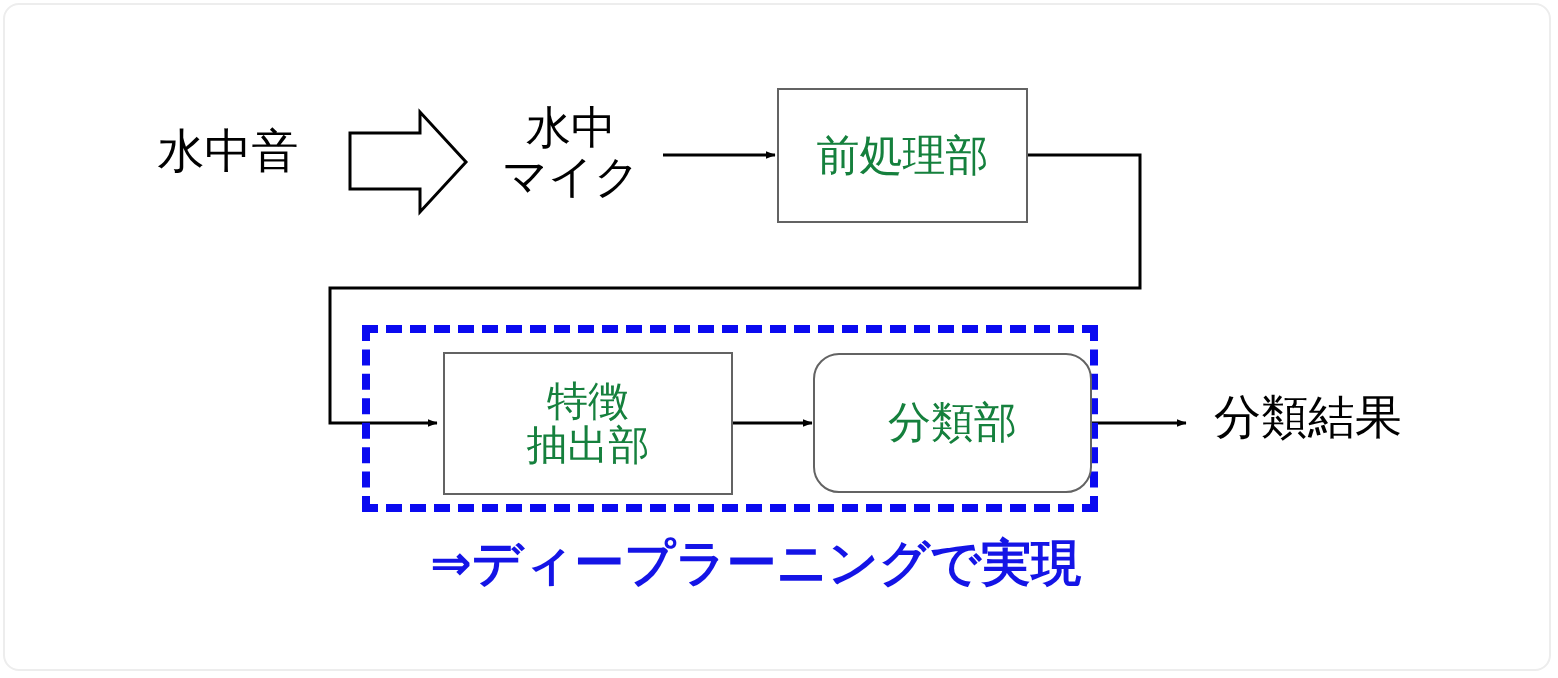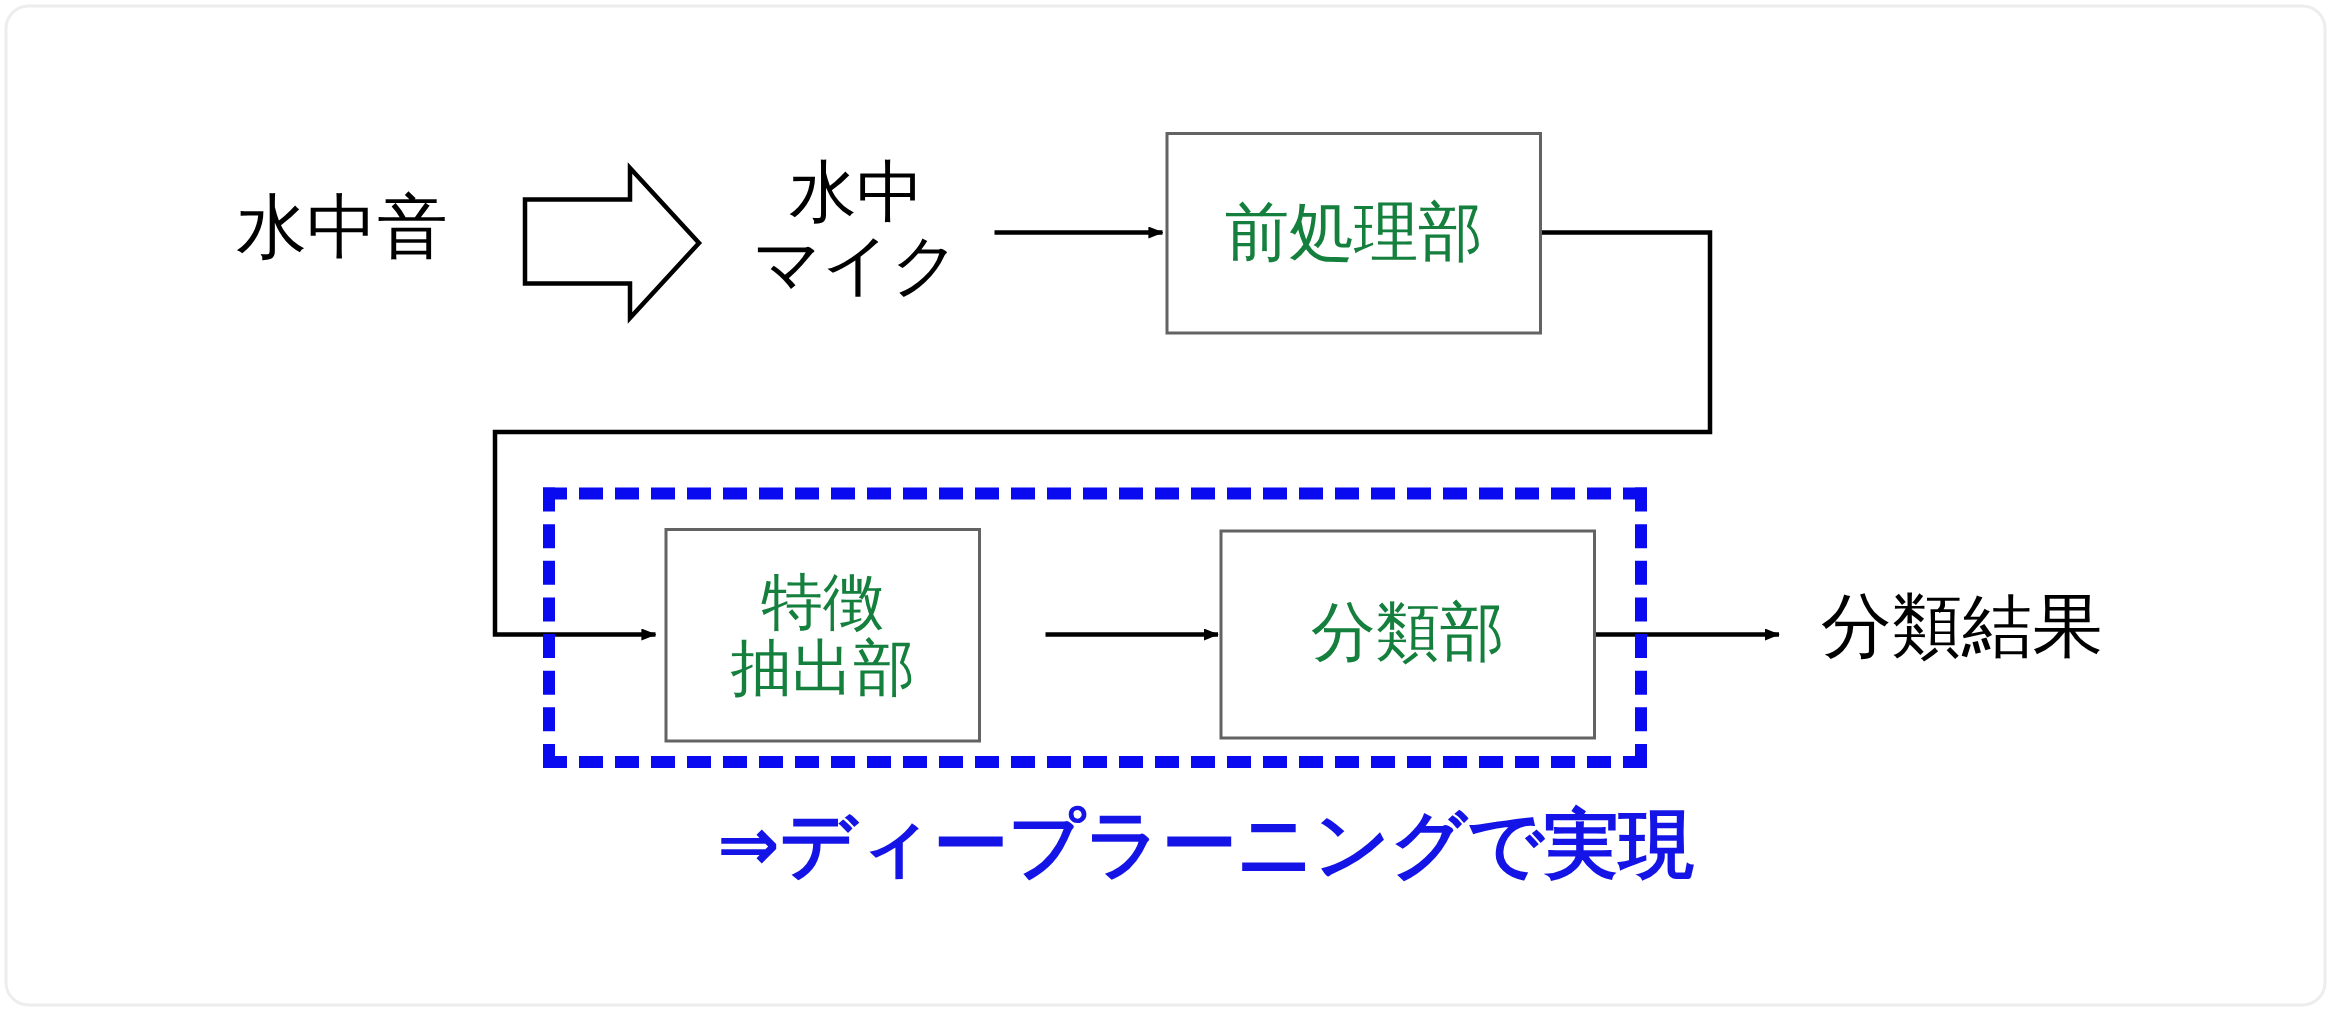--- a/index.html
+++ b/index.html
@@ -110,26 +110,26 @@
 
   <div class="free-label" style="left:487px; top:104px; width:168px; font-size:45px;">
     <span class="node-label">水中</span>
     <span class="node-label">マイク</span>
   </div>
 
   <div class="node-box" style="left:777px; top:88px; width:251px; height:135px; font-size:43px;">
     <span class="node-label">前処理部</span>
   </div>
 
-  <div class="node-box" style="left:443px; top:352px; width:211px; height:143px; font-size:41px;">
+  <div class="node-box" style="left:443px; top:352px; width:290px; height:143px; font-size:41px;">
     <span class="node-label">特徴</span>
     <span class="node-label">抽出部</span>
   </div>
 
-  <div class="node-box" style="left:813px; top:353px; width:251px; height:140px; font-size:43px;">
+  <div class="node-box" style="left:813px; top:353px; width:279px; height:140px; font-size:43px;border-radius:26px;">
     <span class="node-label">分類部</span>
   </div>
 
-  <div class="blue-caption" style="left:430px; top:538px; font-size:50px;margin-left:48px;">
+  <div class="blue-caption" style="left:430px; top:538px; font-size:50px;">
     <span>⇒ディープラーニングで実現</span>
   </div>
 
 </div>
 
 </body></html>

